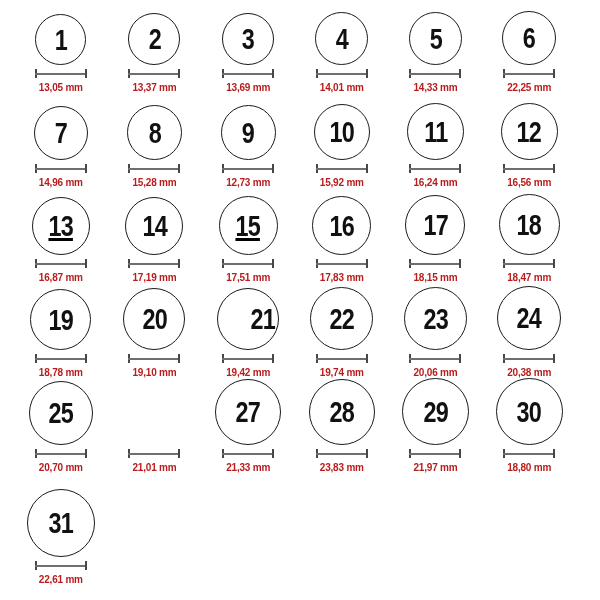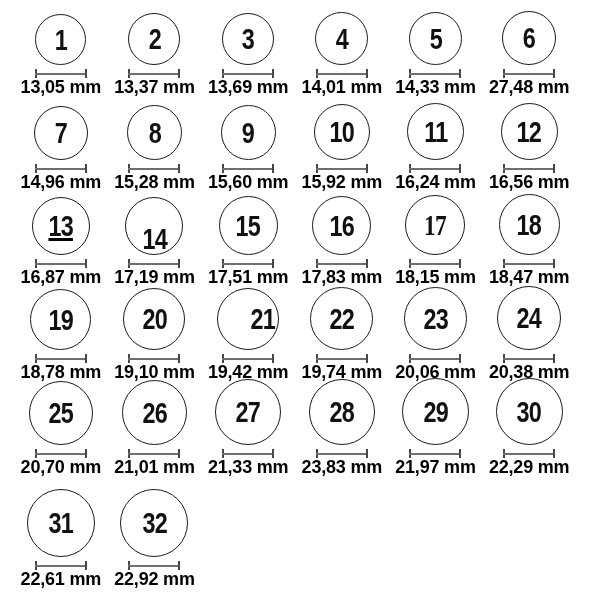--- a/index.html
+++ b/index.html
@@ -68,23 +68,23 @@
   .ruler .tick {
     position: absolute;
     top: 0;
     width: 2px;
     height: 9px;
     background: #474747;
   }
   .ruler .tick.left  { left: 0; }
   .ruler .tick.right { right: 0; }
   .mm {
-    font-size: 18px;
+    font-size: 10px;
     font-weight: 700;
-    color: #000000;
+    color: #b91c1c;
     line-height: 15px;
     white-space: nowrap;
     letter-spacing: -0.2px;
   }
 </style>
 </head>
 <body>
 
 <div id="grid">
   <div class="cell">
@@ -149,21 +149,21 @@
 
   <div class="cell">
     <div class="circle" style="width: 54px; height: 54px;">
       <span class="num">6</span>
     </div>
     <div class="ruler">
       <span class="tick left"></span>
       <span class="line"></span>
       <span class="tick right"></span>
     </div>
-    <div class="mm">27,48 mm</div>
+    <div class="mm">22,25 mm</div>
   </div>
 
   <div class="cell">
     <div class="circle" style="width: 54px; height: 54px;">
       <span class="num">7</span>
     </div>
     <div class="ruler">
       <span class="tick left"></span>
       <span class="line"></span>
       <span class="tick right"></span>
@@ -185,21 +185,21 @@
 
   <div class="cell">
     <div class="circle" style="width: 55px; height: 55px;">
       <span class="num">9</span>
     </div>
     <div class="ruler">
       <span class="tick left"></span>
       <span class="line"></span>
       <span class="tick right"></span>
     </div>
-    <div class="mm">15,60 mm</div>
+    <div class="mm">12,73 mm</div>
   </div>
 
   <div class="cell">
     <div class="circle" style="width: 56px; height: 56px;">
       <span class="num">10</span>
     </div>
     <div class="ruler">
       <span class="tick left"></span>
       <span class="line"></span>
       <span class="tick right"></span>
@@ -237,33 +237,33 @@
     </div>
     <div class="ruler">
       <span class="tick left"></span>
       <span class="line"></span>
       <span class="tick right"></span>
     </div>
     <div class="mm">16,87 mm</div>
   </div>
 
   <div class="cell">
-    <div class="circle" style="width: 58px; height: 58px; align-items: flex-end;">
+    <div class="circle" style="width: 58px; height: 58px;">
       <span class="num">14</span>
     </div>
     <div class="ruler">
       <span class="tick left"></span>
       <span class="line"></span>
       <span class="tick right"></span>
     </div>
     <div class="mm">17,19 mm</div>
   </div>
 
   <div class="cell">
-    <div class="circle" style="width: 59px; height: 59px;">
+    <div class="circle" style="width: 59px; height: 59px; text-decoration: underline;">
       <span class="num">15</span>
     </div>
     <div class="ruler">
       <span class="tick left"></span>
       <span class="line"></span>
       <span class="tick right"></span>
     </div>
     <div class="mm">17,51 mm</div>
   </div>
 
@@ -273,21 +273,21 @@
     </div>
     <div class="ruler">
       <span class="tick left"></span>
       <span class="line"></span>
       <span class="tick right"></span>
     </div>
     <div class="mm">17,83 mm</div>
   </div>
 
   <div class="cell">
-    <div class="circle" style="width: 60px; height: 60px; font-family: Liberation Serif, serif;">
+    <div class="circle" style="width: 60px; height: 60px;">
       <span class="num">17</span>
     </div>
     <div class="ruler">
       <span class="tick left"></span>
       <span class="line"></span>
       <span class="tick right"></span>
     </div>
     <div class="mm">18,15 mm</div>
   </div>
 
@@ -381,23 +381,20 @@
     </div>
     <div class="ruler">
       <span class="tick left"></span>
       <span class="line"></span>
       <span class="tick right"></span>
     </div>
     <div class="mm">20,70 mm</div>
   </div>
 
   <div class="cell">
-    <div class="circle" style="width: 65px; height: 65px;">
-      <span class="num">26</span>
-    </div>
     <div class="ruler">
       <span class="tick left"></span>
       <span class="line"></span>
       <span class="tick right"></span>
     </div>
     <div class="mm">21,01 mm</div>
   </div>
 
   <div class="cell">
     <div class="circle" style="width: 66px; height: 66px;">
@@ -437,40 +434,29 @@
 
   <div class="cell">
     <div class="circle" style="width: 67px; height: 67px;">
       <span class="num">30</span>
     </div>
     <div class="ruler">
       <span class="tick left"></span>
       <span class="line"></span>
       <span class="tick right"></span>
     </div>
-    <div class="mm">22,29 mm</div>
+    <div class="mm">18,80 mm</div>
   </div>
 
   <div class="cell">
     <div class="circle" style="width: 68px; height: 68px;">
       <span class="num">31</span>
     </div>
     <div class="ruler">
       <span class="tick left"></span>
       <span class="line"></span>
       <span class="tick right"></span>
     </div>
     <div class="mm">22,61 mm</div>
   </div>
 
-  <div class="cell">
-    <div class="circle" style="width: 68px; height: 68px;">
-      <span class="num">32</span>
-    </div>
-    <div class="ruler">
-      <span class="tick left"></span>
-      <span class="line"></span>
-      <span class="tick right"></span>
-    </div>
-    <div class="mm">22,92 mm</div>
-  </div>
 
 </div>
 
 </body></html>

